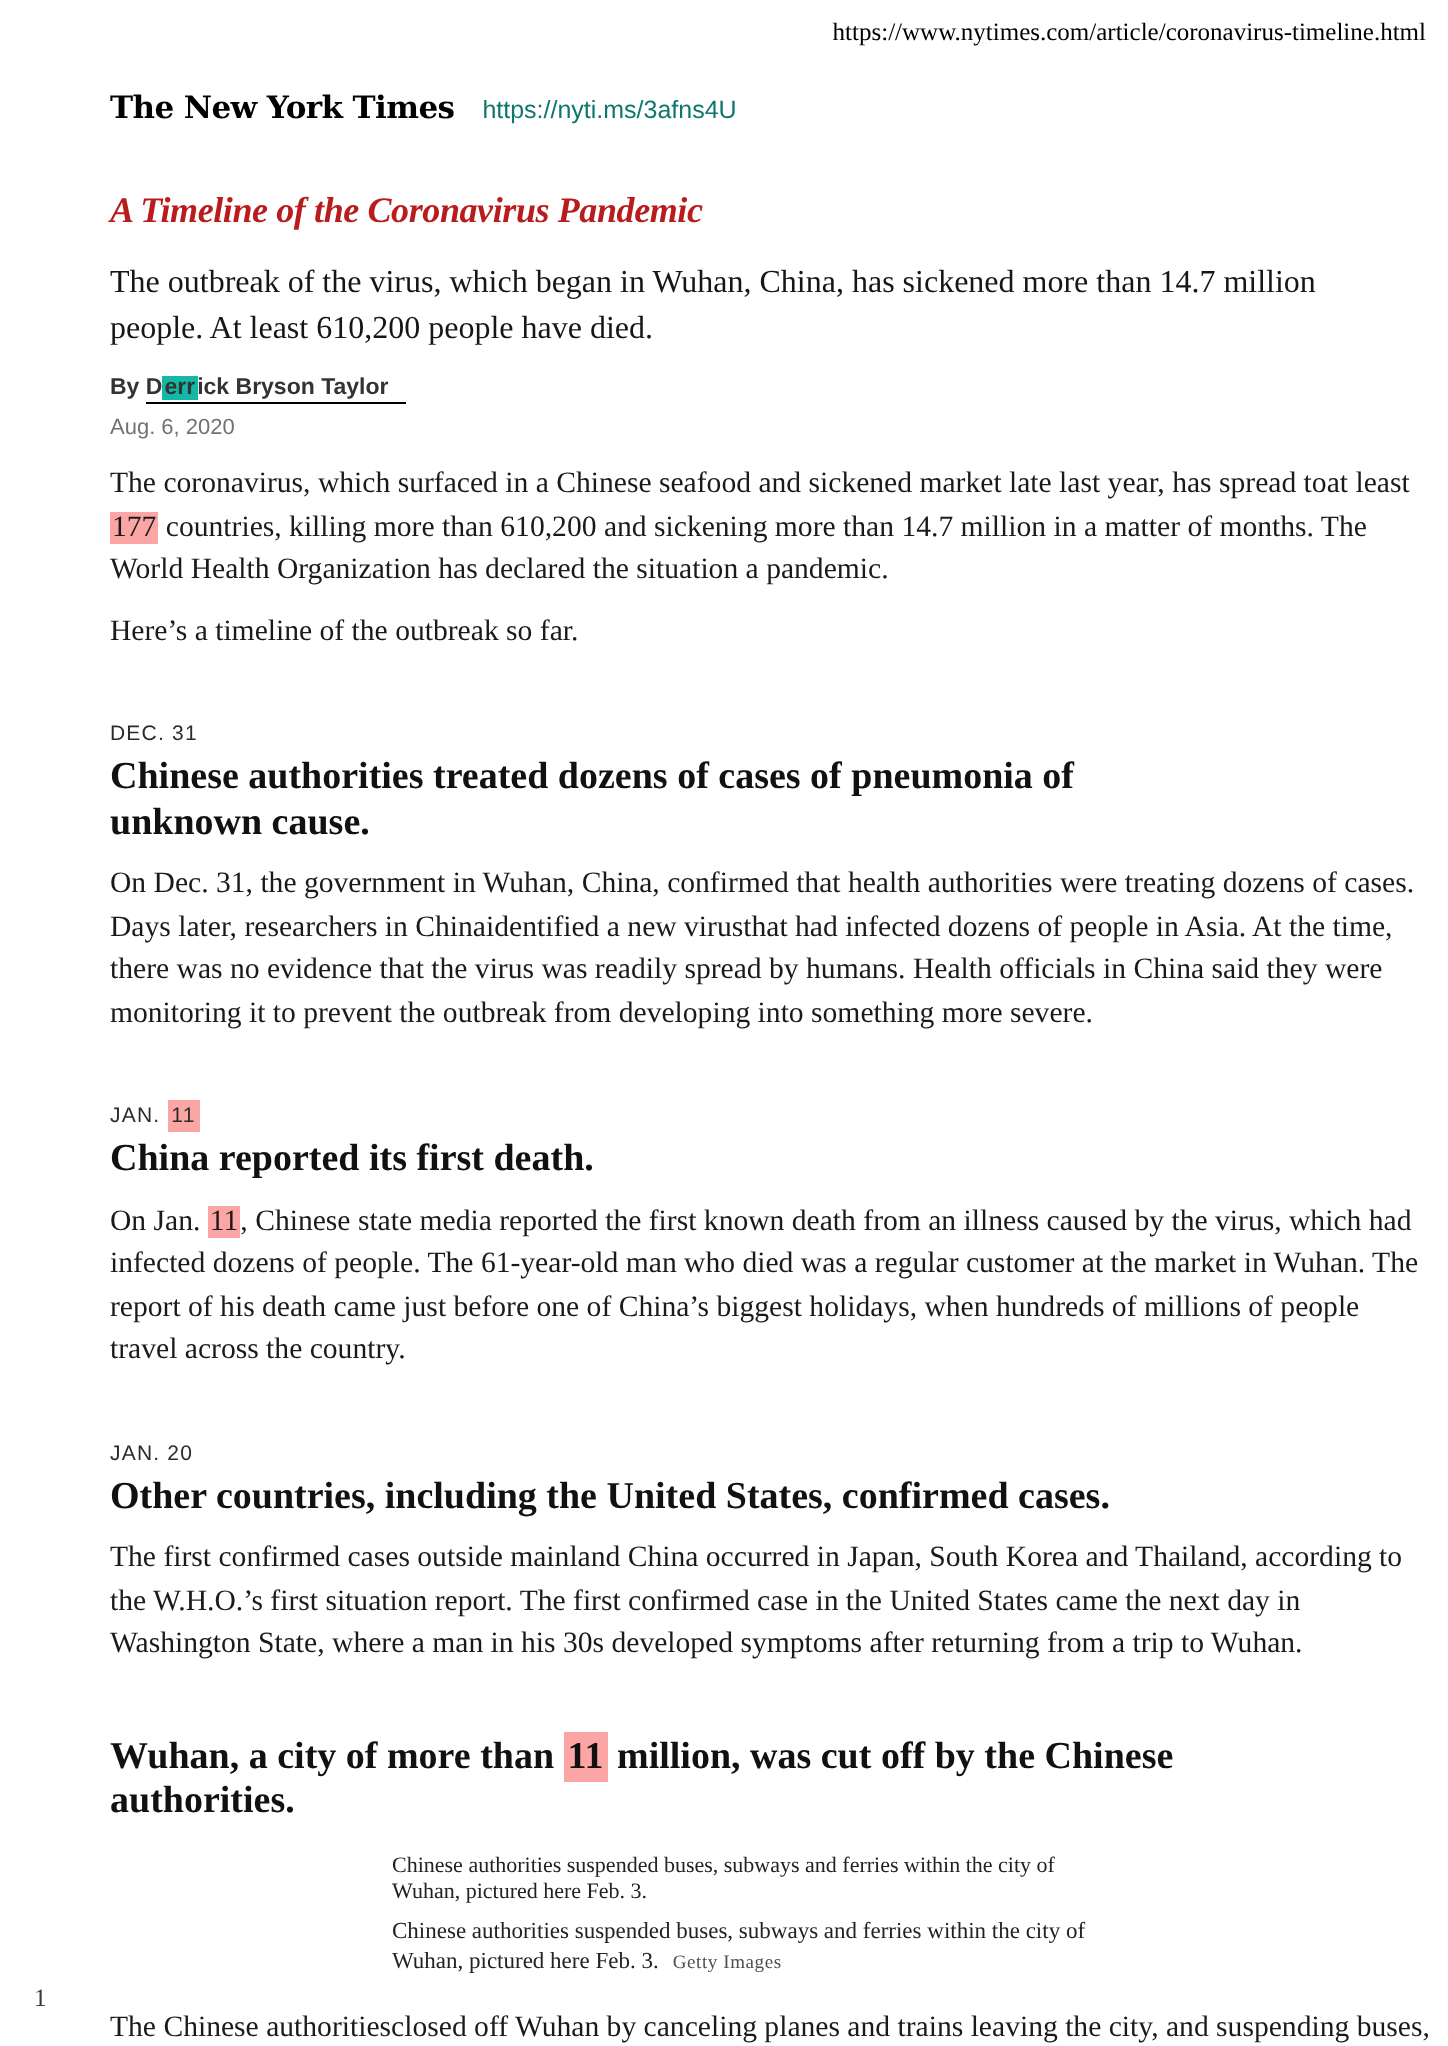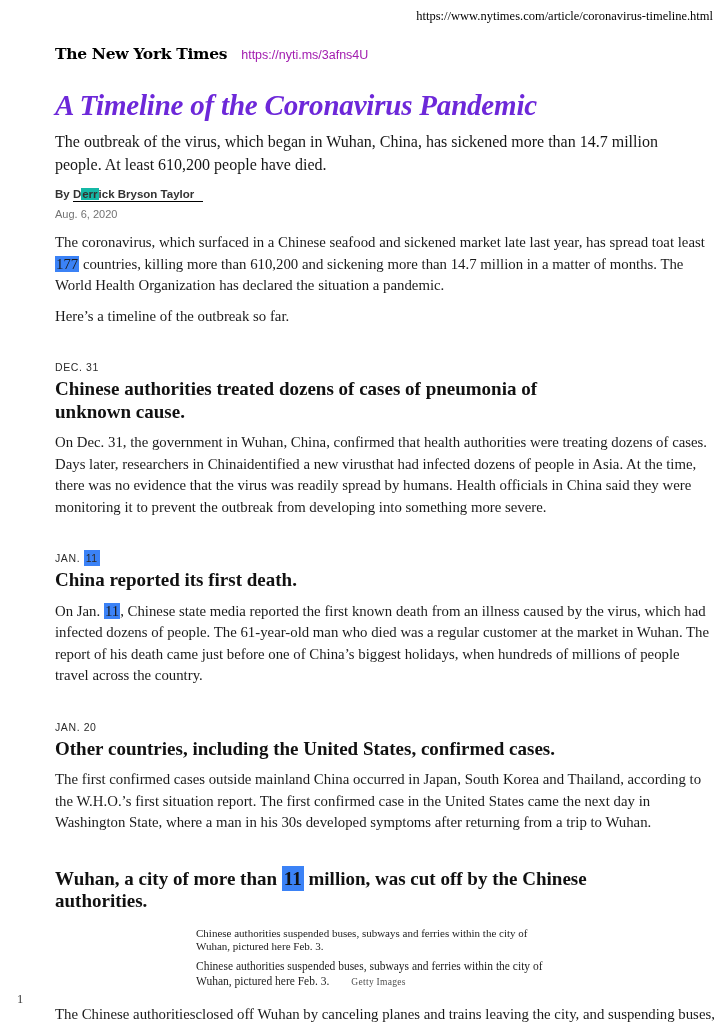--- a/index.html
+++ b/index.html
@@ -14,25 +14,25 @@
     font:12.5px/16px "Liberation Serif",serif; color:#000;
   }
   .content { padding:0 7px 0 55px; }
   .masthead { margin-top:20px; display:flex; align-items:baseline; height:18px; }
   .logo {
     font-family:"DejaVu Serif",serif; font-weight:700; font-size:15.5px;
     letter-spacing:-0.3px; color:#000; cursor:pointer;
   }
   .short-url {
     margin-left:14px; font:12.5px "Liberation Sans","DejaVu Sans",sans-serif;
-    color:#a21caf; cursor:pointer;
+    color:#0f766e; cursor:pointer;
   }
   .headline {
     margin:28px 0 0; font-style:italic; font-weight:700;
-    font-size:29px; line-height:30px; letter-spacing:-0.2px; color:#6d28d9;
+    font-size:18px; line-height:30px; letter-spacing:-0.2px; color:#b91c1c;
   }
   .subtitle { margin:11px 0 0; font-size:16px; line-height:22.5px; max-width:620px; }
   .byline {
     margin:12px 0 0; font-family:"Liberation Sans","DejaVu Sans",sans-serif;
     font-weight:700; font-size:11.5px; line-height:13px; color:#333;
   }
   .author {
     color:#333; border-bottom:1px solid #000; padding-right:9px;
     padding-bottom:1px; cursor:pointer;
   }
@@ -49,29 +49,29 @@
   }
   .sec-heading {
     margin:5px 0 0; font-weight:700; font-size:19px; line-height:22.5px;
     color:#111; max-width:560px;
   }
   .section p.body { margin-top:9px; }
   .figure { margin:14px 0 0 141px; }
   .alt-caption { margin:0; font-size:11px; line-height:13px; color:#222; }
   .caption { margin:6px 0 0; font-size:11.5px; line-height:15px; color:#222; }
   .credit {
-    margin-left:22px; font-size:9.5px; letter-spacing:0.3px; color:#4f4f4f;
+    margin-left:7px; font-size:9.5px; letter-spacing:0.3px; color:#4f4f4f;
   }
   p.tail { margin-top:14px; max-width:680px; white-space:nowrap; }
   .page-number {
     position:absolute; left:17px; top:992px;
     font:12.5px "Liberation Serif",serif; color:#3a3a3a;
   }
   .hl { padding:0 1px; }
-  .hl-y { background:#3b82f6; }
+  .hl-y { background:#fca5a5; }
   .hl-o { background:#14b8a6; }
   .sec-heading .hl, .sec-label .hl { padding:2px 2px; }
 </style>
 </head>
 <body>
 
 <div class="page">
 
   <div class="print-url">https://www.nytimes.com/article/coronavirus-timeline.html</div>
 

